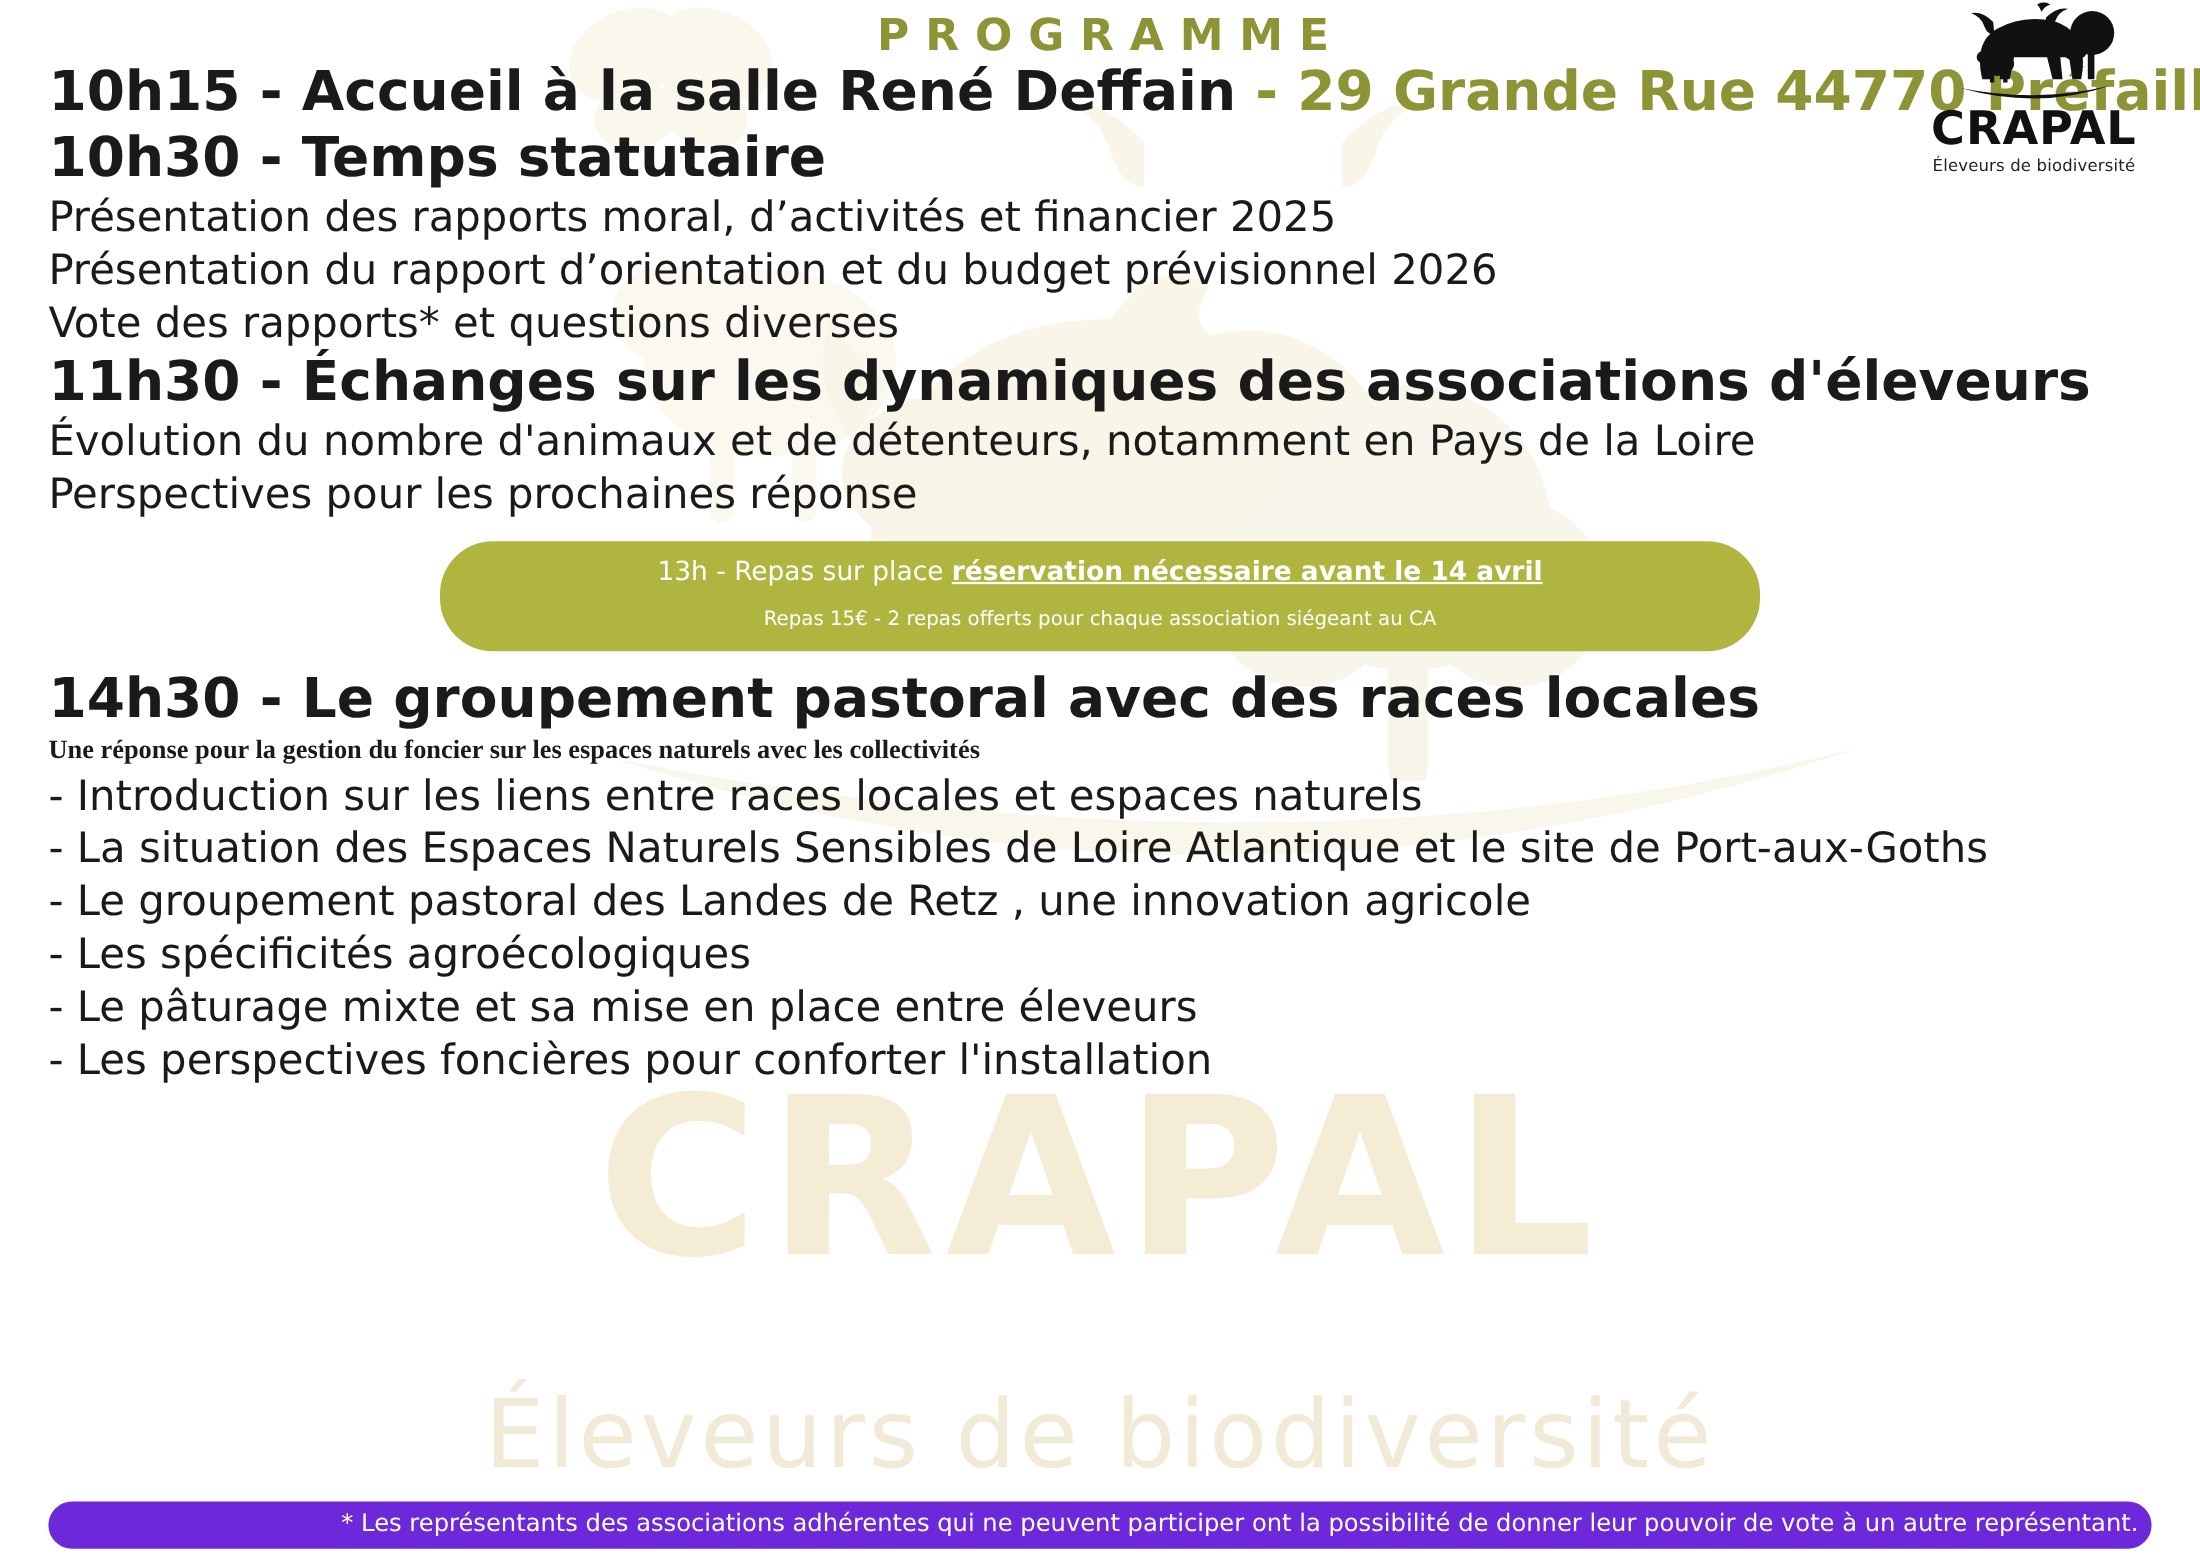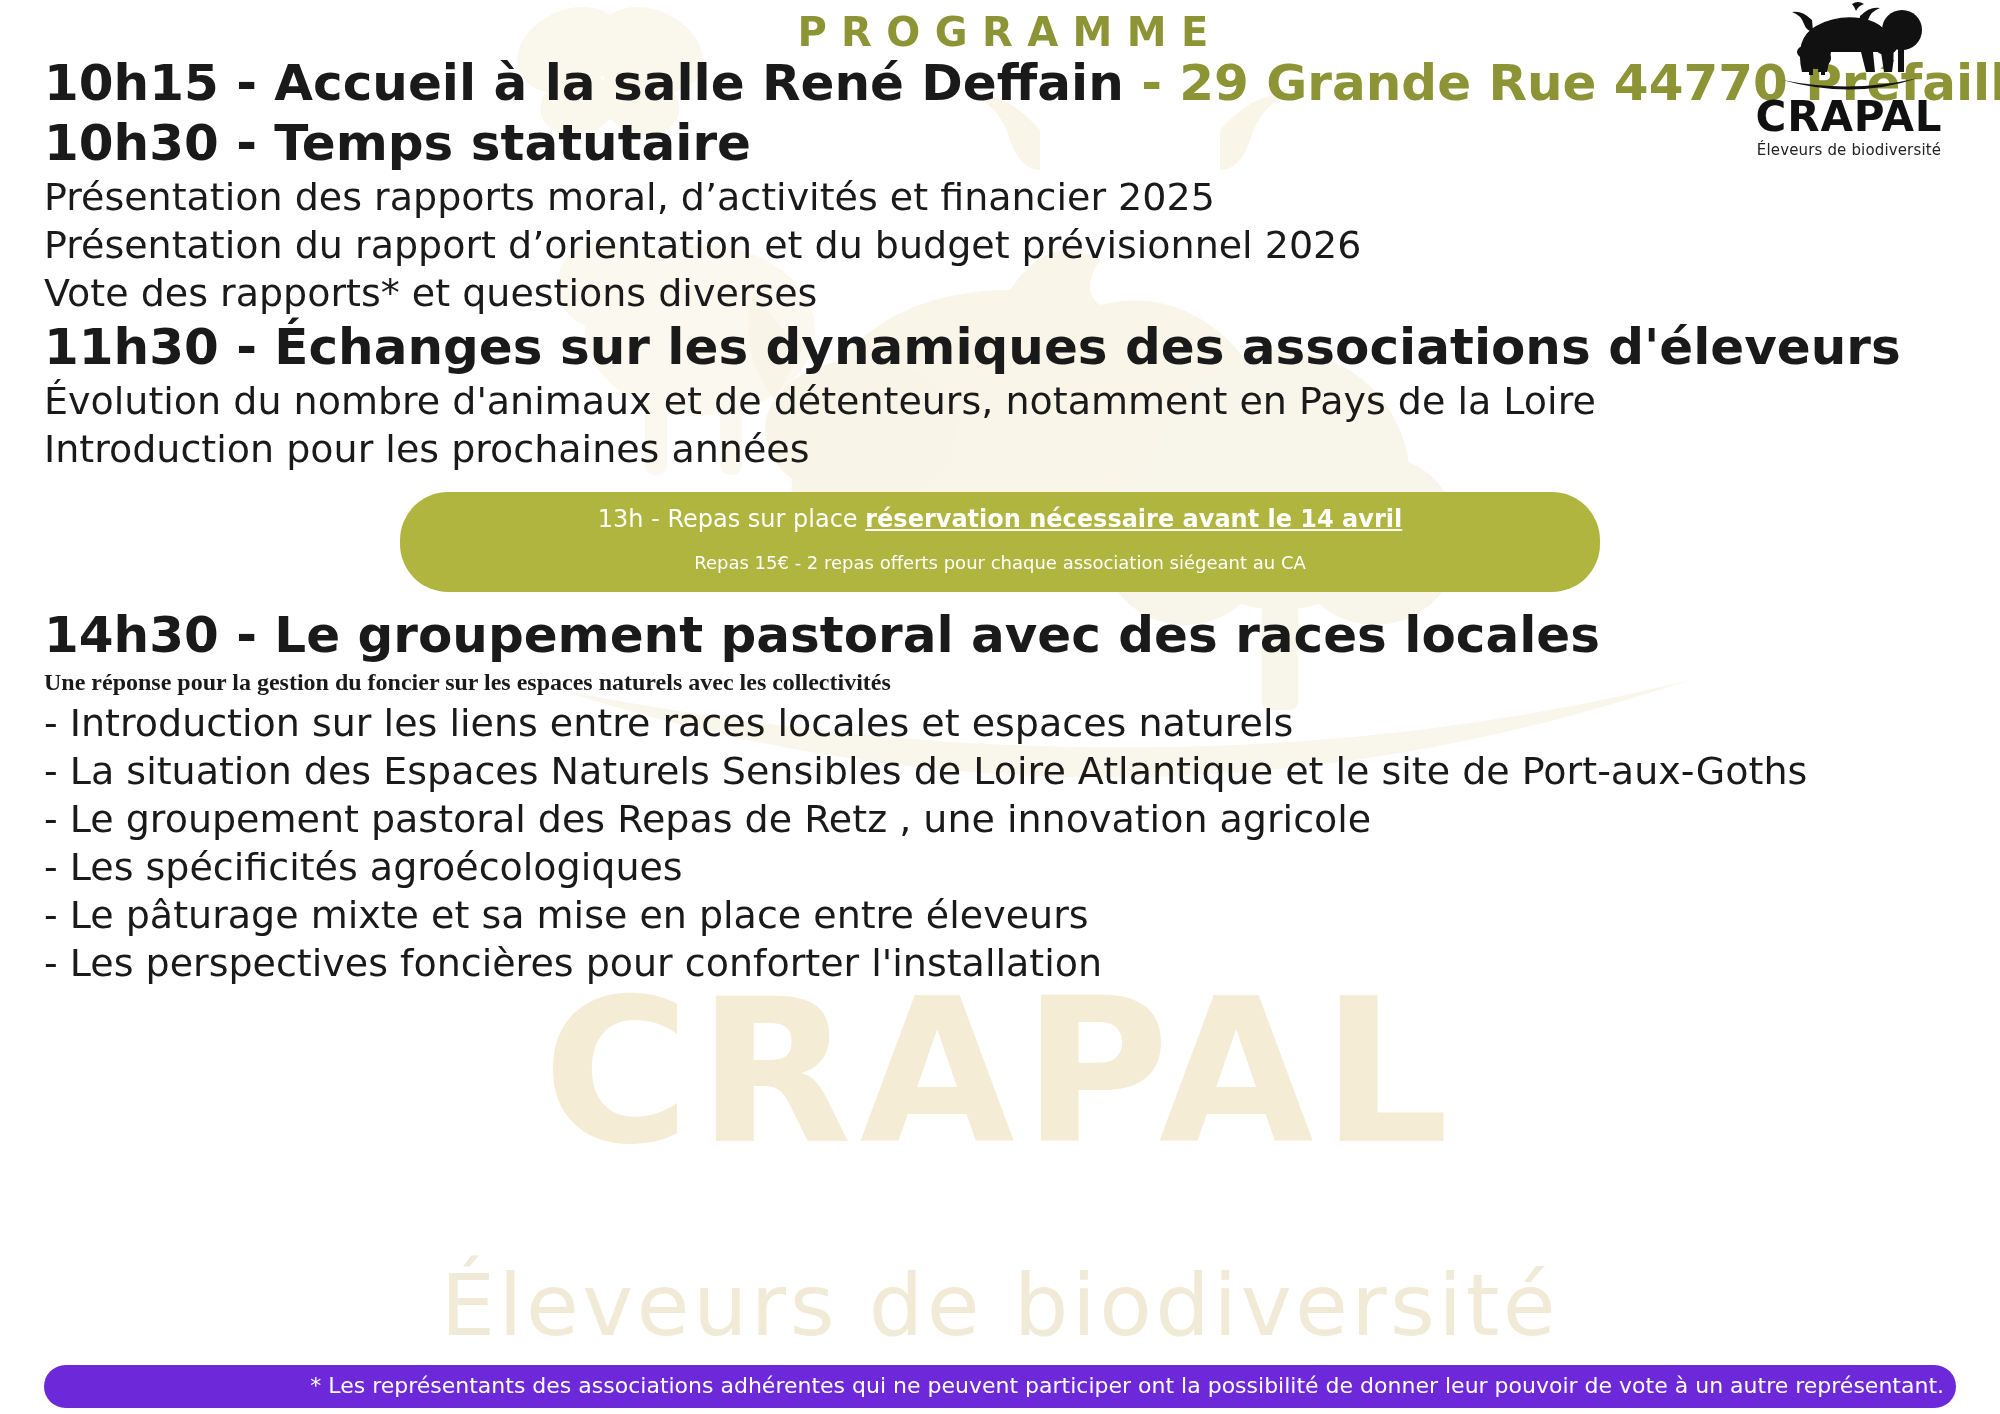--- a/index.html
+++ b/index.html
@@ -253,33 +253,33 @@
     <span>10h30 - Temps statutaire</span>
   </div>
   <div class="line sub">Présentation des rapports moral,  d’activités et financier 2025</div>
   <div class="line sub">Présentation du rapport d’orientation et du budget prévisionnel 2026</div>
   <div class="line sub">Vote des rapports* et questions diverses</div>
 
   <div class="line head">
     <span>11h30 - Échanges sur les dynamiques des associations d'éleveurs</span>
   </div>
   <div class="line sub">Évolution du nombre d'animaux et de détenteurs, notamment en Pays de la Loire</div>
-  <div class="line sub">Introduction pour les prochaines années</div>
+  <div class="line sub">Perspectives pour les prochaines réponse</div>
 
   <div class="meal">
     <div class="meal-line1">
       <span>13h - Repas sur place </span><u>réservation nécessaire avant le 14 avril</u>
     </div>
     <div class="meal-line2">Repas 15€ - 2 repas offerts pour chaque association siégeant au CA</div>
   </div>
 
   <div class="line head">14h30 - Le groupement pastoral avec des races locales</div>
   <div class="line bold-sub">Une réponse pour la gestion du foncier sur les espaces naturels avec les collectivités</div>
   <div class="line sub">- Introduction sur les liens entre races locales et espaces naturels</div>
   <div class="line sub">- La situation des Espaces Naturels Sensibles de Loire Atlantique et le site de Port-aux-Goths</div>
-  <div class="line sub">- Le groupement pastoral des Repas de Retz , une innovation agricole</div>
+  <div class="line sub">- Le groupement pastoral des Landes de Retz , une innovation agricole</div>
 
   <div class="line sub">- Les spécificités agroécologiques</div>
   <div class="line sub">- Le pâturage mixte et sa mise en place entre éleveurs</div>
   <div class="line sub">- Les perspectives foncières pour conforter l'installation</div>
 
   <div class="footnote">* Les représentants des associations adhérentes qui ne peuvent participer ont la possibilité de donner leur pouvoir de vote à un autre représentant.</div>
 </div>
 
 </body></html>

